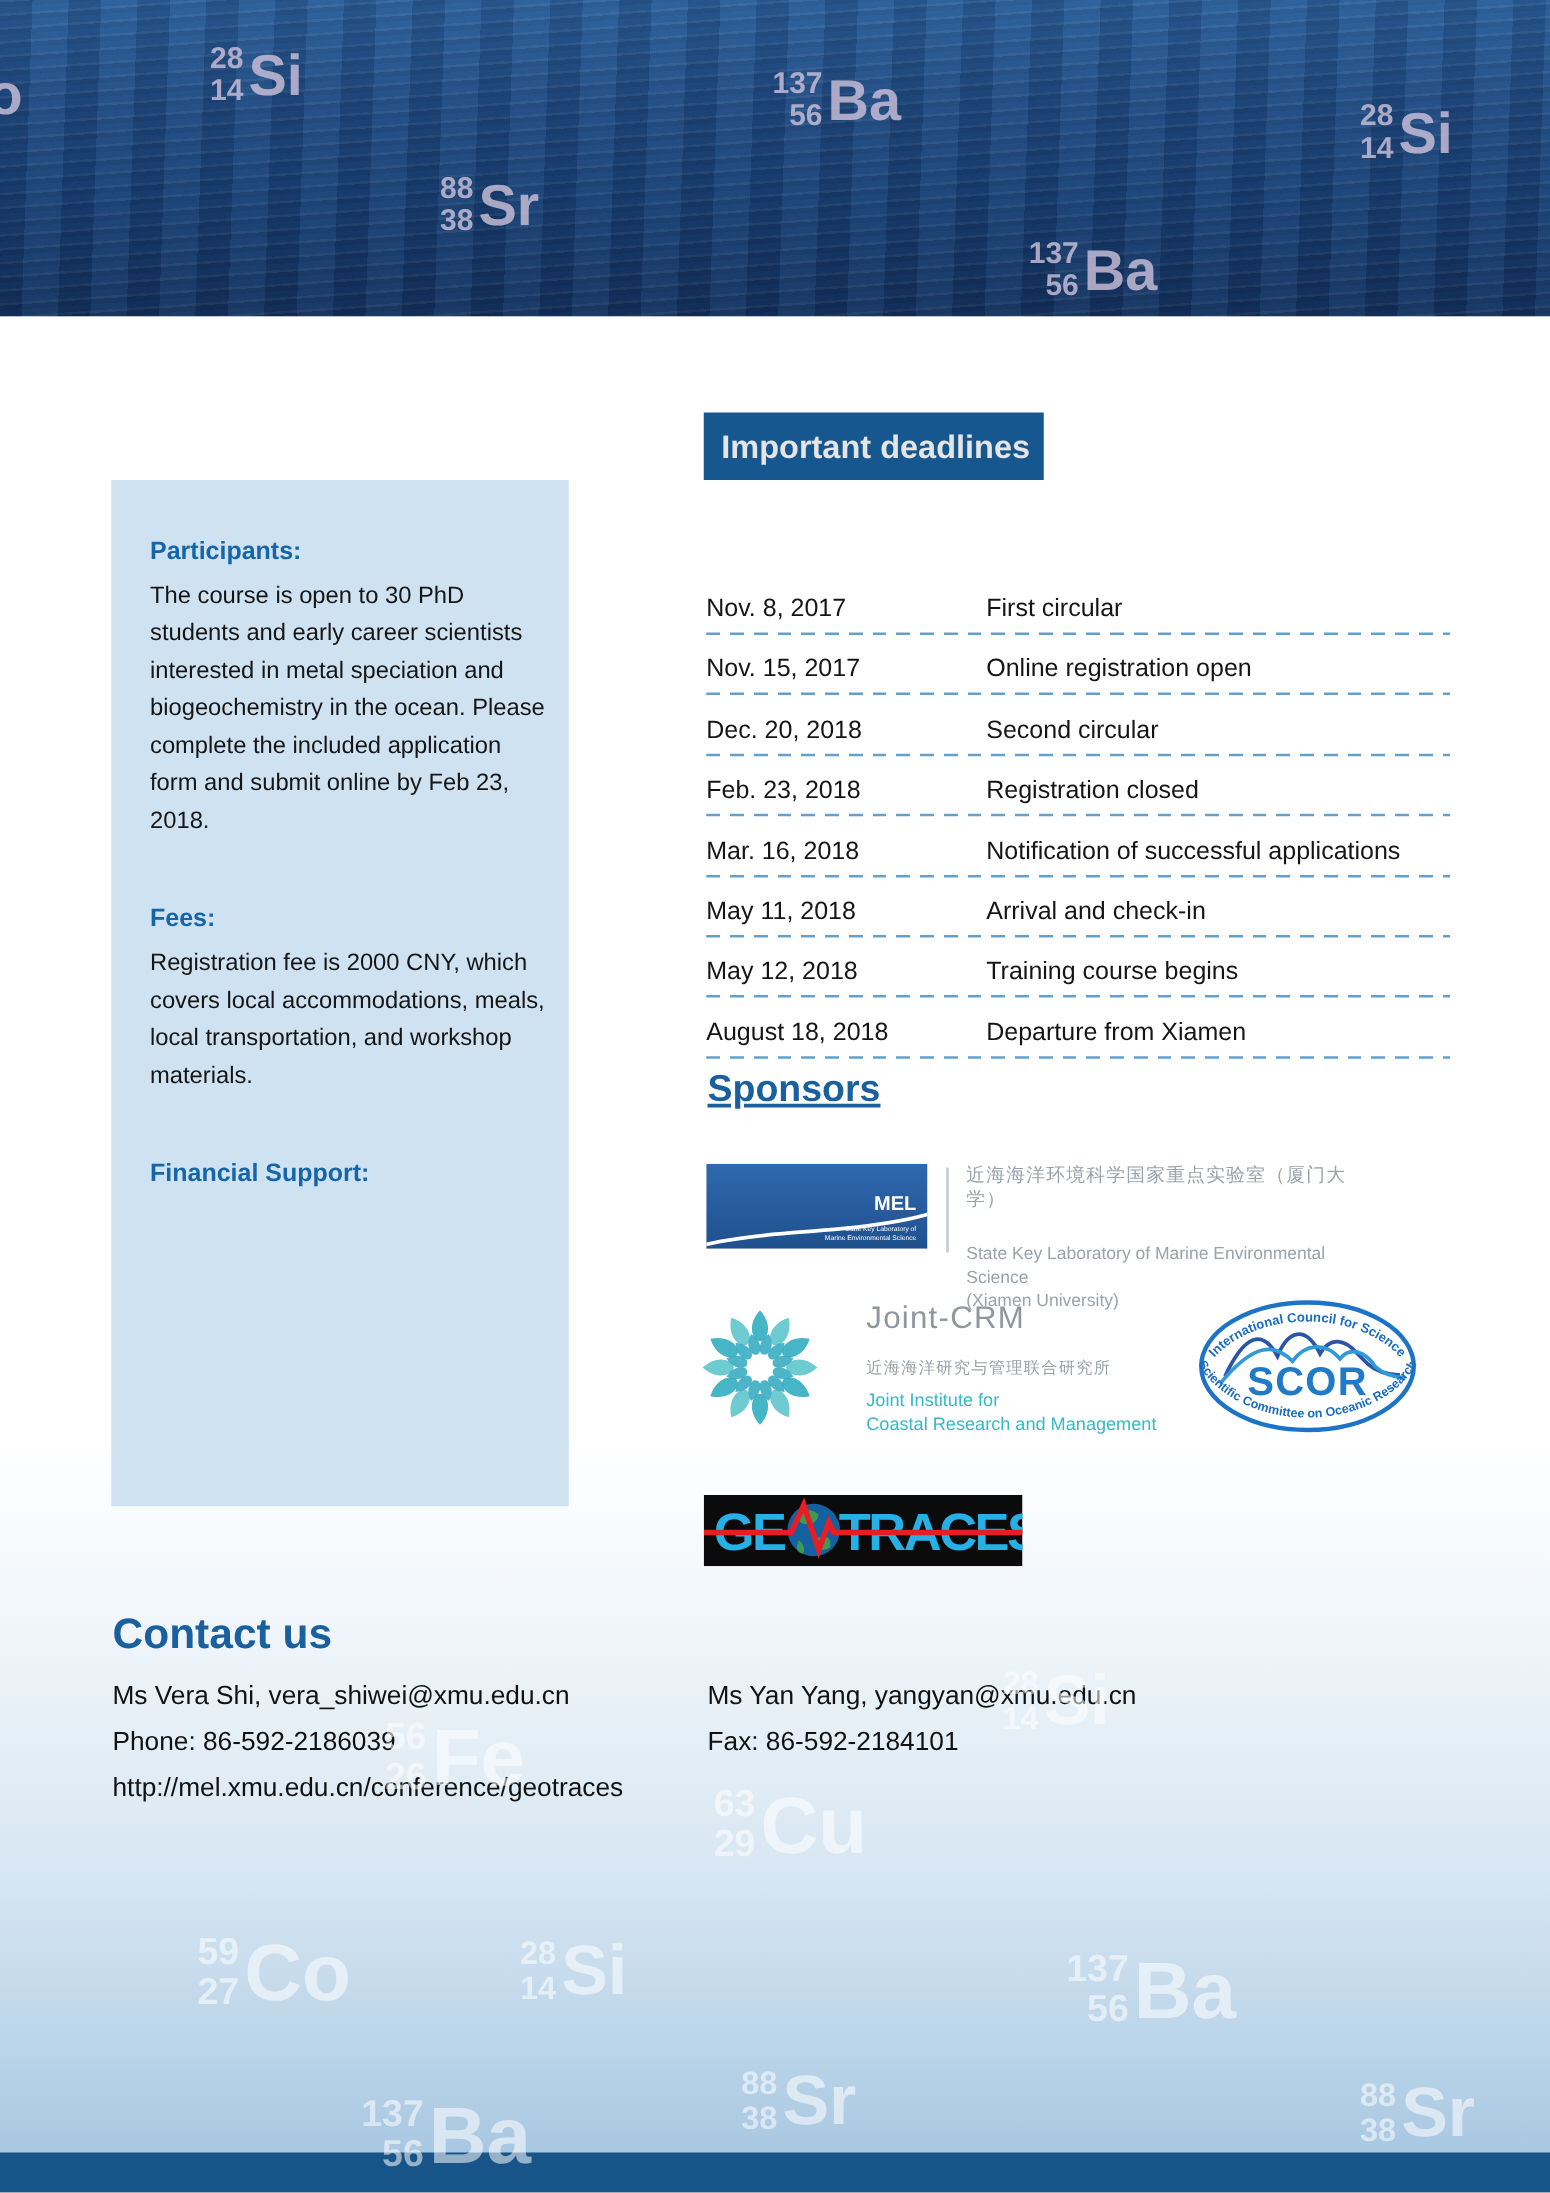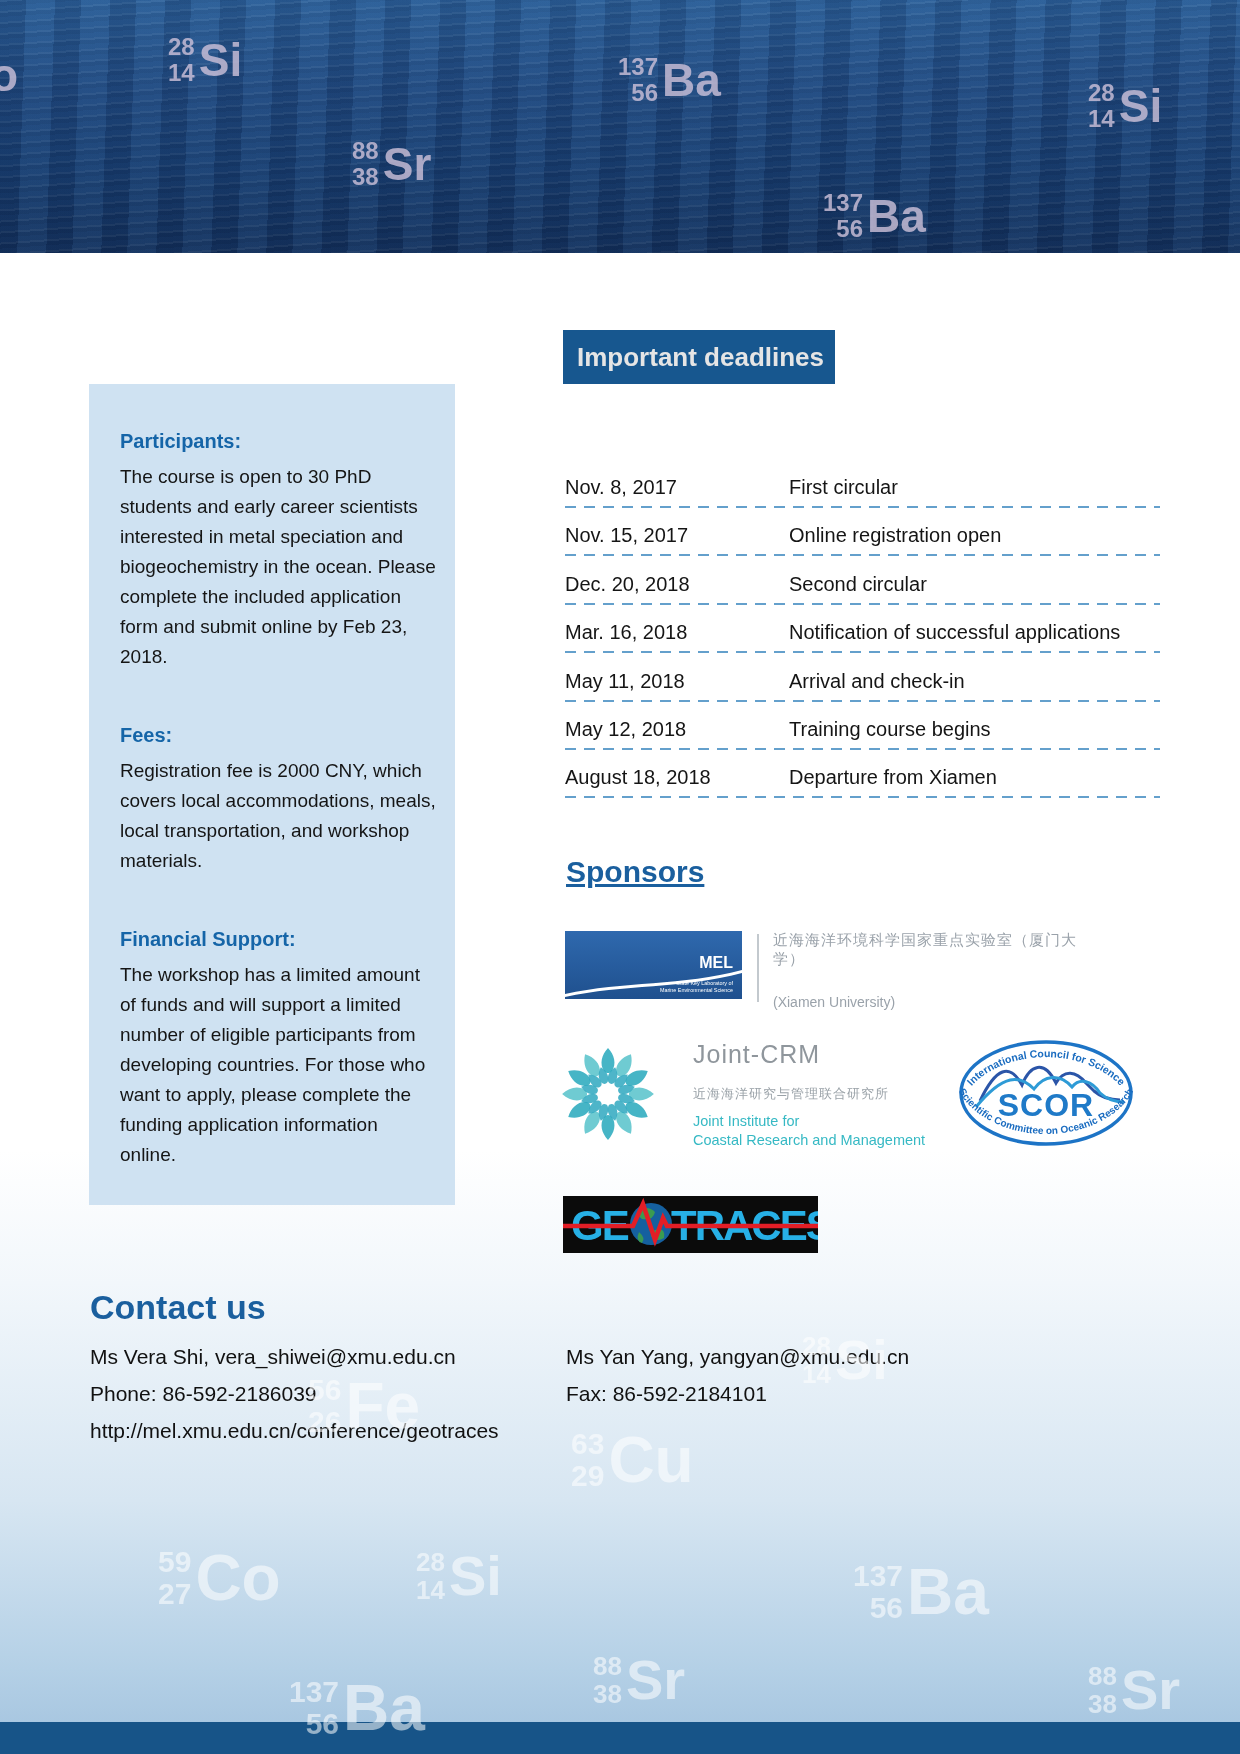--- a/index.html
+++ b/index.html
@@ -123,41 +123,45 @@
     <div class="apply-section">
       <h3>Participants:</h3>
       <p>The course is open to 30 PhD students and early career scientists interested in metal speciation and biogeochemistry in the ocean. Please complete the included application form and submit online by Feb 23, 2018.</p>
     </div>
     <div class="apply-section">
       <h3>Fees:</h3>
       <p>Registration fee is 2000 CNY, which covers local accommodations, meals, local transportation, and workshop materials.</p>
     </div>
     <div class="apply-section">
       <h3>Financial Support:</h3>
-      <p>The workshop has a limited amount of funds and will support a limited number of eligible participants from developing countries.  For those who want to apply, please complete the funding application information online.</p>
     </div>
   </div>
 
   <div class="dl-header">
     <span>Important deadlines</span>
   </div>
   <div class="dl-list">
     <div class="dl-row">
       <span class="dl-date">Nov. 8, 2017</span>
       <span class="dl-event">First circular</span>
       <span class="dl-dash"></span>
     </div>
     <div class="dl-row">
       <span class="dl-date">Nov. 15, 2017</span>
       <span class="dl-event">Online registration open</span>
       <span class="dl-dash"></span>
     </div>
     <div class="dl-row">
       <span class="dl-date">Dec. 20, 2018</span>
       <span class="dl-event">Second circular</span>
+      <span class="dl-dash"></span>
+    </div>
+    <div class="dl-row">
+      <span class="dl-date">Feb. 23, 2018</span>
+      <span class="dl-event">Registration closed</span>
       <span class="dl-dash"></span>
     </div>
     <div class="dl-row">
       <span class="dl-date">Mar. 16, 2018</span>
       <span class="dl-event">Notification of successful applications</span>
       <span class="dl-dash"></span>
     </div>
     <div class="dl-row">
       <span class="dl-date">May 11, 2018</span>
       <span class="dl-event">Arrival and check-in</span>
@@ -186,20 +190,21 @@
     </defs>
     <rect width="177" height="68" fill="url(#melg)"></rect>
     <path d="M0,63 C58,50 118,55 177,39 L177,42 C118,58 58,53 0,66 Z" fill="#ffffff"></path>
     <text x="168" y="37" text-anchor="end" font-size="16" font-weight="bold" fill="#ffffff">MEL</text>
     <text x="168" y="54" text-anchor="end" font-size="5.4" fill="#ffffff">State Key Laboratory of</text>
     <text x="168" y="61" text-anchor="end" font-size="5.4" fill="#ffffff">Marine Environmental Science</text>
   </svg>
   <div class="mel-divider"></div>
   <div class="mel-text">
     <p class="mel-cn">近海海洋环境科学国家重点实验室（厦门大学）</p>
+    <p class="mel-en">State Key Laboratory of Marine Environmental Science</p>
     <p class="mel-en">(Xiamen University)</p>
   </div>
 
   <svg class="jcrm-logo" viewBox="0 0 115 115">
     <defs>
       <path id="dropO" d="M57.5,12 C64,19 66,28 61.5,34.5 C59.5,37.5 55.5,37.5 53.5,34.5 C49,28 51,19 57.5,12Z"></path>
       <path id="dropI" d="M57.5,30 C62,35 63.5,41 60.5,45.5 C59,47.5 56,47.5 54.5,45.5 C51.5,41 53,35 57.5,30Z"></path>
     </defs>
     <g>
       <use href="#dropO" fill="#46b5c6"></use>

